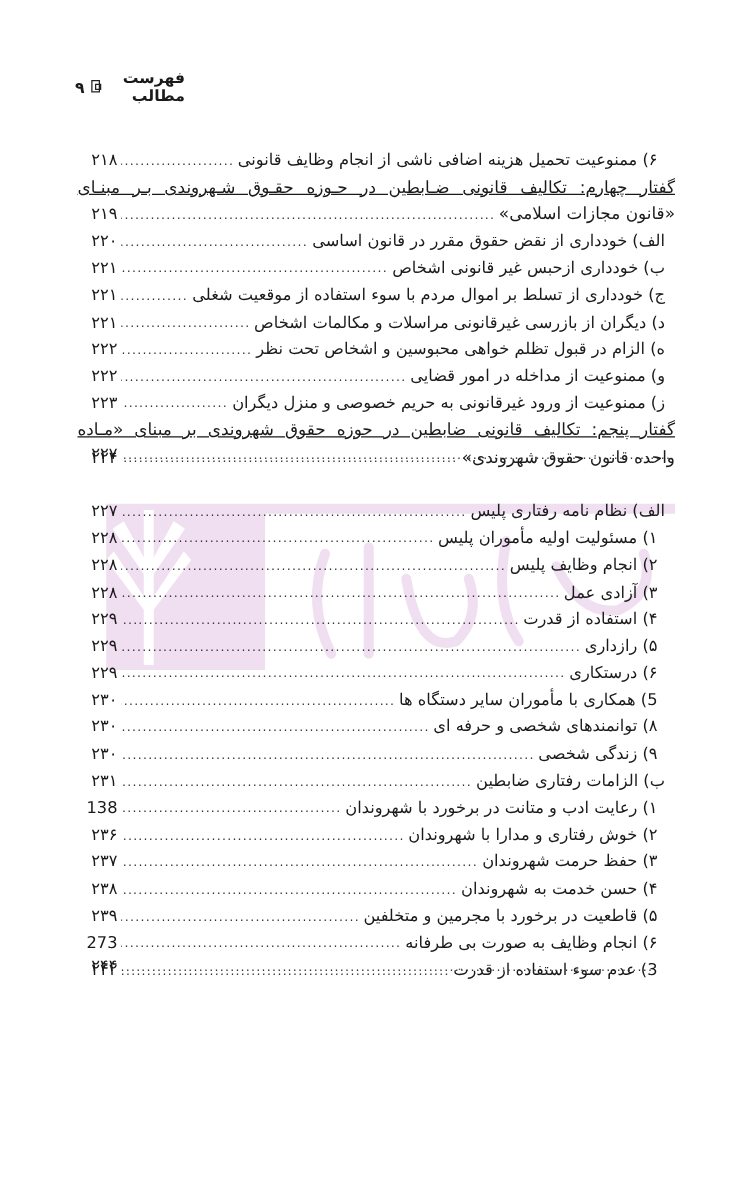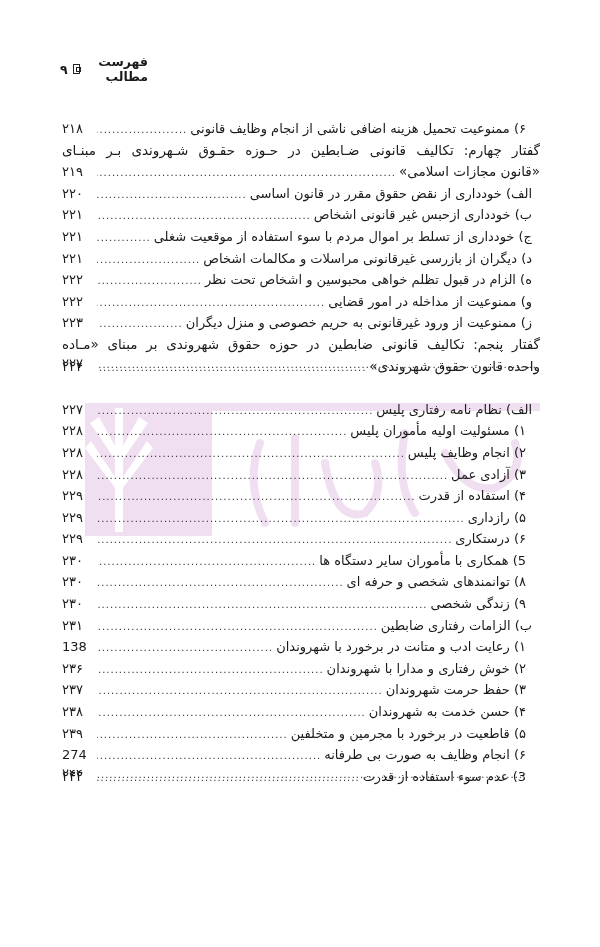--- a/index.html
+++ b/index.html
@@ -93,23 +93,23 @@
       color: #333;
       letter-spacing: 1px;
       font-size: 10px;
     }
     .row .leader::before {
       content: "................................................................................................................................................................................................................";
     }
     .row .page-num {
       flex: 0 0 auto;
       width: 32px;
-      text-align: left;
-    }
-    .row.cont .title { font-size: 13.5px; }
+      text-align: right;
+    }
+    .row.cont .title { font-size: 13.5px; text-decoration: underline; }
     .row.heading .title { font-size: 13.5px; }
     .row.justify .title {
       width: 100%;
       text-align-last: justify;
       text-align: justify;
     }
   </style>
 </head>
 <body>
 
@@ -311,21 +311,21 @@
 
     <div class="row lvl2">
       <span class="title">۵) قاطعیت در برخورد با مجرمین و متخلفین</span>
       <span class="leader"></span>
       <span class="page-num">۲۳۹</span>
     </div>
 
     <div class="row lvl2">
       <span class="title">۶) انجام وظایف به صورت بی طرفانه</span>
       <span class="leader"></span>
-      <span class="page-num">274</span>
+      <span class="page-num">273</span>
     </div>
 
     <div class="row lvl2">
       <span class="title">3) عدم سوء استفاده از قدرت</span>
       <span class="leader"></span>
       <span class="page-num">۲۴۲</span>
     </div>
 
     <div class="row lvl2">
       <span class="leader"></span>

